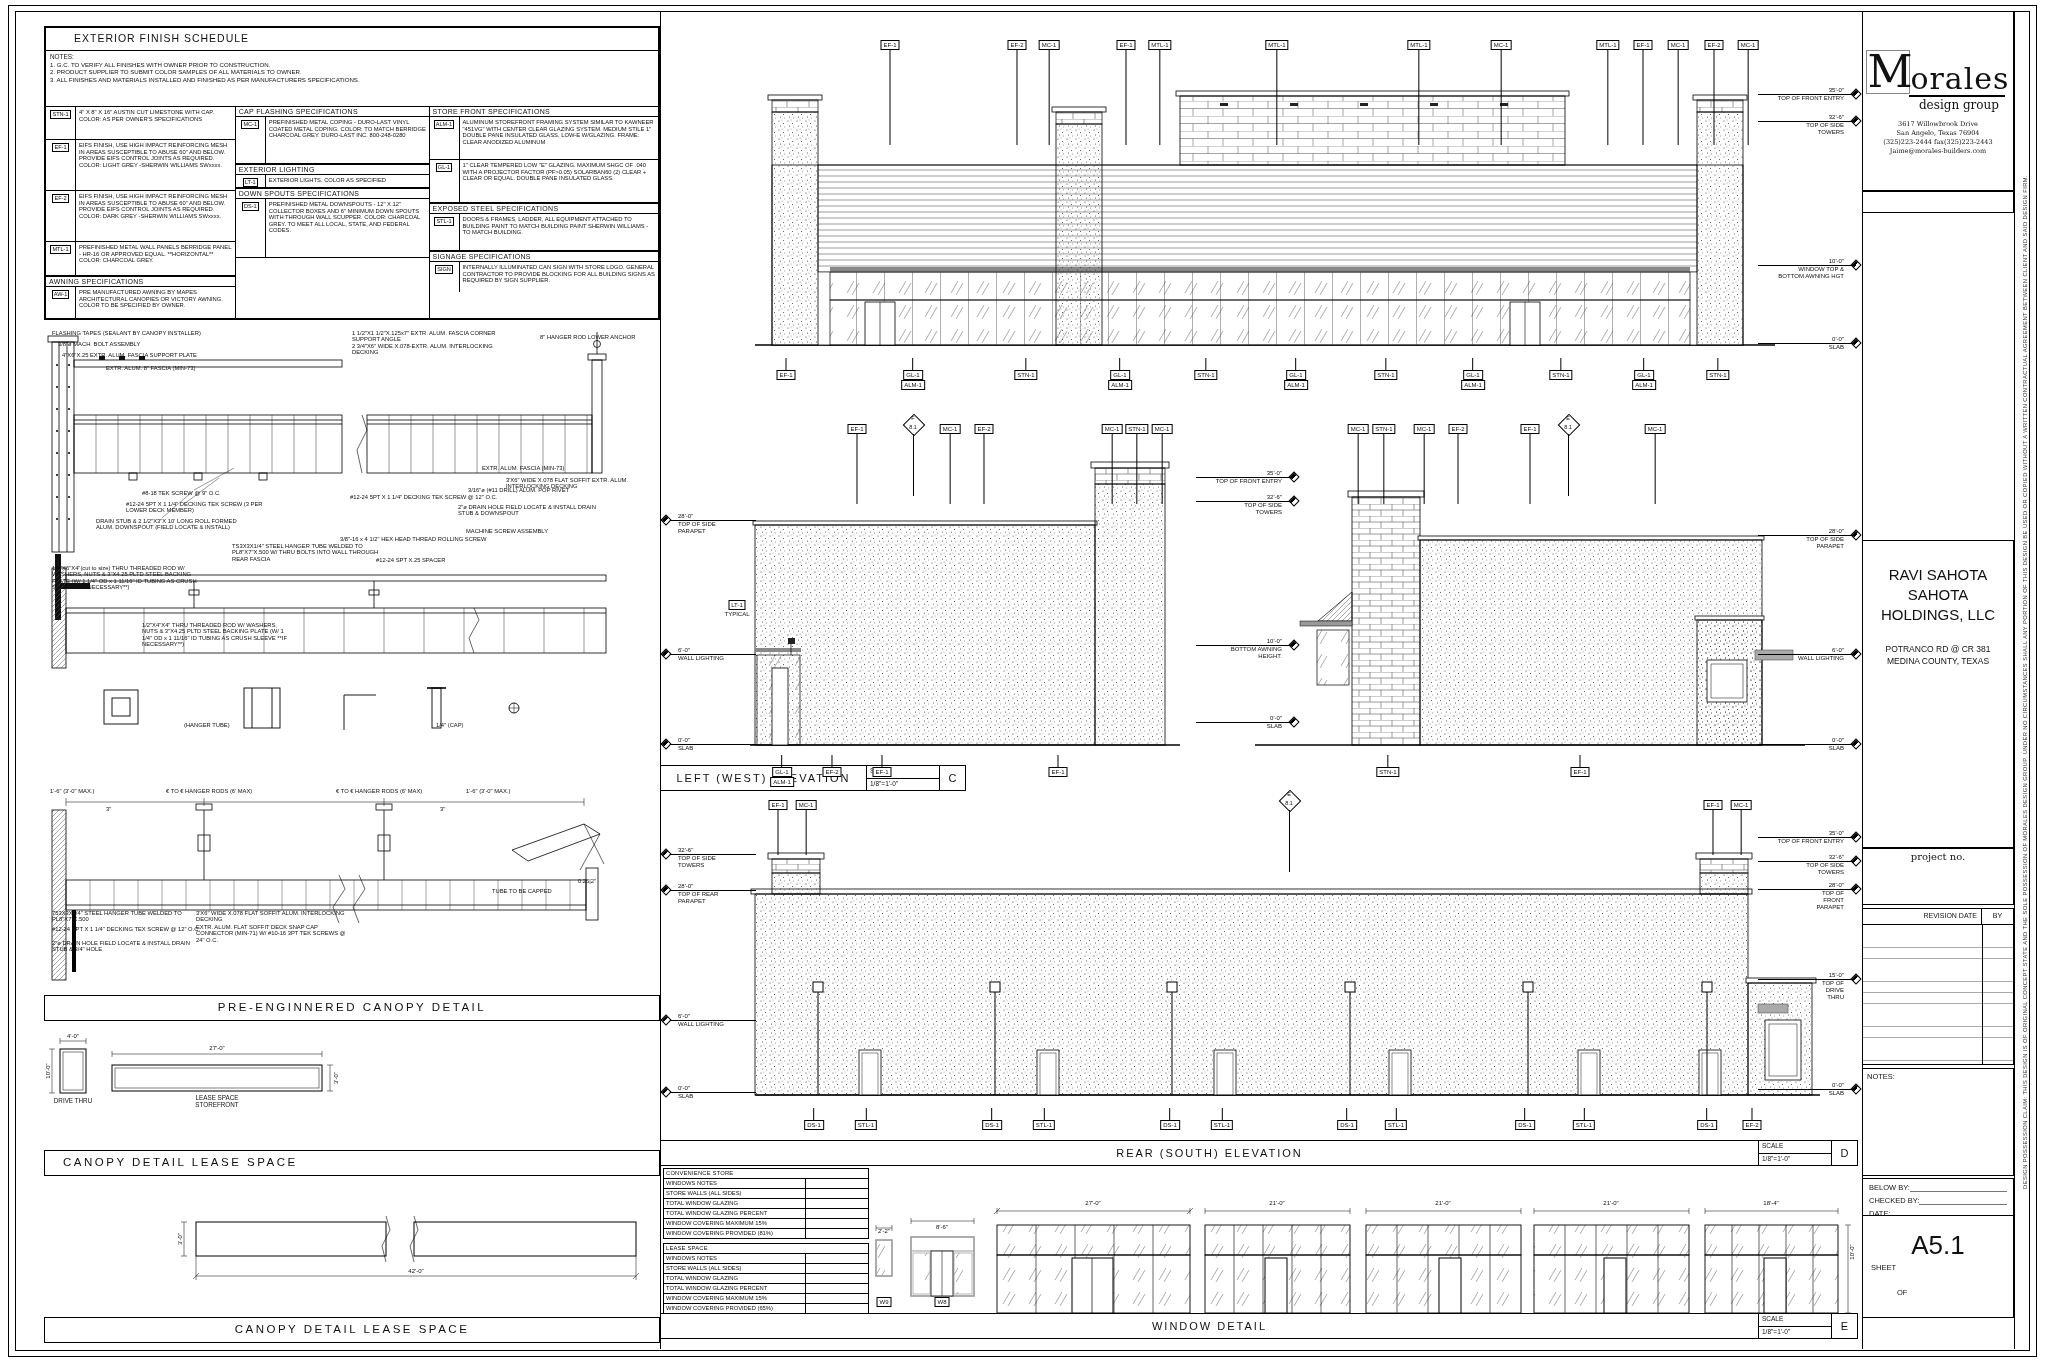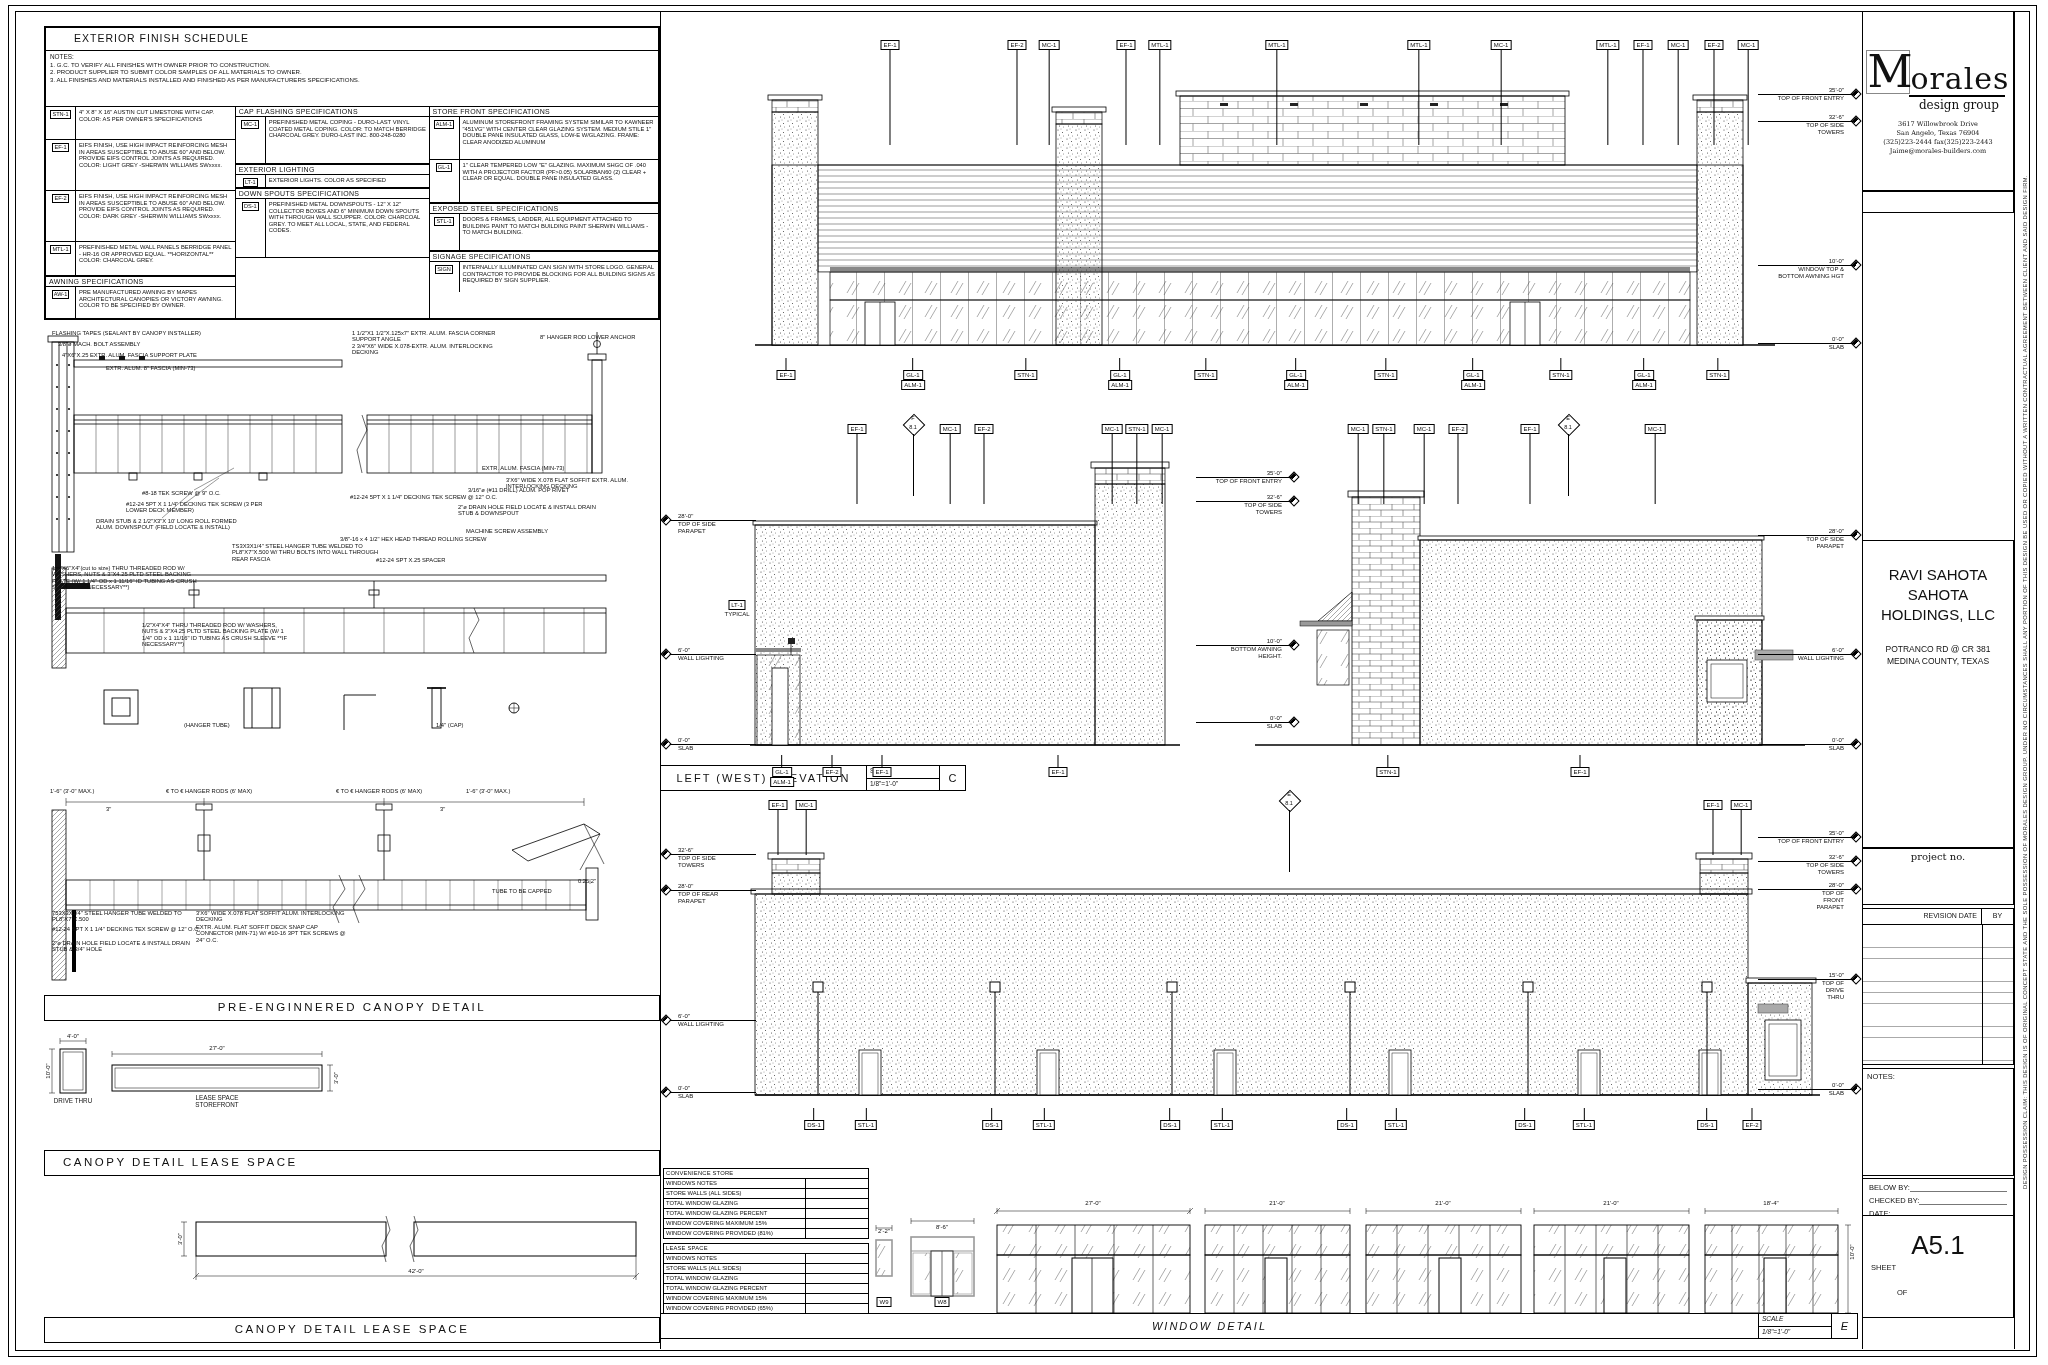--- a/index.html
+++ b/index.html
@@ -583,21 +583,29 @@
   <div id="overlay">
 
       <div class="tbar" style="left: 660px; top: 765px; width: 306px;">
         <div class="ttl">LEFT (WEST) ELEVATION</div>
         <div class="scl">
           <div class="s1">SCALE</div>
           <div class="s2">1/8"=1'-0"</div>
         </div>
         <div class="ltr">C</div>
       </div>
-      <div class="tbar" style="left: 660px; top: 1313px; width: 1198px; font-style: italic;">
+      <div class="tbar" style="left: 660px; top: 1140px; width: 1198px;">
+        <div class="ttl">REAR (SOUTH) ELEVATION</div>
+        <div class="scl">
+          <div class="s1">SCALE</div>
+          <div class="s2">1/8"=1'-0"</div>
+        </div>
+        <div class="ltr">D</div>
+      </div>
+      <div class="tbar" style="left: 660px; top: 1313px; width: 1198px;">
         <div class="ttl">WINDOW DETAIL</div>
         <div class="scl">
           <div class="s1">SCALE</div>
           <div class="s2">1/8"=1'-0"</div>
         </div>
         <div class="ltr">E</div>
       </div>
 
     <div class="tbar-l al-center" style="left: 44px; top: 995px; width: 616px;">PRE-ENGINNERED CANOPY DETAIL</div>
       <div class="tbar-l al-left" style="left: 44px; top: 1150px; width: 616px;">CANOPY DETAIL LEASE SPACE</div>

